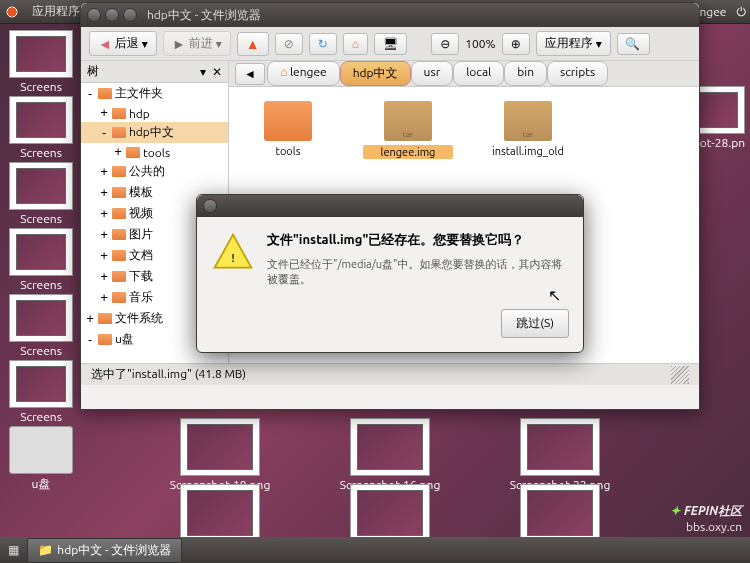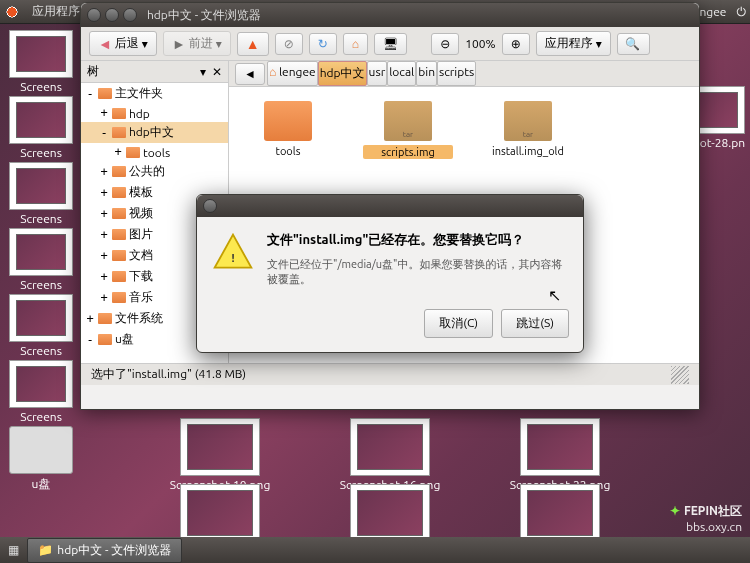--- a/index.html
+++ b/index.html
@@ -25,21 +25,21 @@
 .arr{font-size:14px;font-weight:bold}
 .fm-body{display:flex;height:302px}
 .tree{width:148px;border-right:1px solid #ccc;background:#fff;overflow:auto}
 .tree-h{height:22px;background:#e6e4e1;border-bottom:1px solid #ccc;display:flex;align-items:center;padding:0 6px;justify-content:space-between}
 .tn{padding:2px 4px;display:flex;align-items:center;gap:3px;cursor:pointer;white-space:nowrap}
 .tn.sel{background:#f5d7a8}
 .exp{width:10px;text-align:center;font-family:monospace}
 .tfold{width:14px;height:11px;background:linear-gradient(#f7a062,#e67e3c);border-radius:1px}
 .content{flex:1;display:flex;flex-direction:column}
 .bc{height:26px;background:#e6e4e1;border-bottom:1px solid #ccc;display:flex;align-items:center;padding:0 6px;gap:2px}
-.bcb{padding:3px 1px;border:1px solid #bbb;border-radius:2px;background:linear-gradient(#fdfdfd,#e5e5e5);cursor:pointer}
+.bcb{padding:3px 12px;border:1px solid #bbb;border-radius:8px;background:linear-gradient(#fdfdfd,#e5e5e5);cursor:pointer}
 .bcb.act{background:linear-gradient(#f5c97d,#e8a854);border-color:#c88}
 .iconview{flex:1;background:#fff;padding:14px;display:flex;gap:30px;align-items:flex-start}
 .fi{width:90px;text-align:center}
 .fi-ico{width:48px;height:40px;margin:0 auto 4px}
 .fi-ico.folder{background:linear-gradient(#f7a062,#e67e3c);border-radius:3px}
 .fi-ico.pkg{background:linear-gradient(#d4a76a,#b8915a);border-radius:2px;position:relative}
 .fi-ico.pkg::after{content:"tar";position:absolute;bottom:2px;left:0;right:0;font-size:8px;color:#654}
 .fi-ico.txt{background:#fff;border:1px solid #999;font-size:6px;padding:2px;text-align:left;color:#666;line-height:7px;overflow:hidden}
 .fi-lbl{font-size:11px}
 .fi.sel .fi-lbl{background:#f5b968;border-radius:2px;padding:1px 3px}
@@ -52,21 +52,21 @@
 .warn svg{width:100%;height:100%}
 .dlg-txt{flex:1}
 .dlg-txt h3{font-size:13px;font-weight:bold;margin-bottom:8px}
 .dlg-txt p{font-size:11px;color:#555}
 .dlg-btns{padding:8px 14px 14px;display:flex;justify-content:flex-end;gap:8px}
 .btn{padding:5px 14px;border:1px solid #aaa;border-radius:3px;background:linear-gradient(#fdfdfd,#e0e0e0);cursor:pointer}
 .btn.focus{border-color:#d68b4a;box-shadow:0 0 3px #e8a854}
 .taskbar{position:absolute;bottom:0;left:0;right:0;height:26px;background:linear-gradient(#5a5552,#3d3936);display:flex;align-items:center;padding:0 4px;gap:4px}
 .task{padding:3px 10px;background:linear-gradient(#777,#555);border:1px solid #333;border-radius:2px;color:#fff;display:flex;align-items:center;gap:4px}
 .wm{position:absolute;bottom:30px;right:8px;color:#fff;font-size:10px;text-align:right;opacity:.9}
-.wm .logo{font-size:16px;font-weight:bold}
+.wm .logo{font-size:16px;font-style:italic;font-weight:bold}
 .cursor{position:absolute;left:548px;top:286px;z-index:20;font-size:16px;color:#000;pointer-events:none}
 </style>
 </head>
 <body>
 
 <div class="panel">
   <div class="panel-left">
     <span class="ubuntu-logo"></span>
     <span class="pi">应用程序</span>
     <span class="pi">位置</span>
@@ -314,21 +314,21 @@
             <div class="bcb">scripts</div>
           </div>
       </div>
       <div class="iconview" id="iconview">
           <div class="fi">
             <div class="fi-ico folder"></div>
             <div class="fi-lbl">tools</div>
           </div>
           <div class="fi sel">
             <div class="fi-ico pkg"></div>
-            <div class="fi-lbl">scripts.img</div>
+            <div class="fi-lbl">lengee.img</div>
           </div>
           <div class="fi">
             <div class="fi-ico pkg"></div>
             <div class="fi-lbl">install.img_old</div>
           </div>
         </div>
     </div>
   </div>
   <div class="status">
     <span>选中了"install.img" (41.8 MB)</span>
@@ -346,21 +346,20 @@
           <path d="M24 4 L44 40 L4 40 Z" fill="#fce94f" stroke="#c4a000" stroke-width="2"></path>
           <text x="24" y="34" text-anchor="middle" font-size="24" font-weight="bold" fill="#333">!</text>
         </svg>
     </div>
     <div class="dlg-txt">
       <h3>文件"install.img"已经存在。您要替换它吗？</h3>
       <p>文件已经位于"/media/u盘"中。如果您要替换的话，其内容将被覆盖。</p>
     </div>
   </div>
   <div class="dlg-btns">
-    <button class="btn">取消(C)</button>
     <button class="btn">跳过(S)</button>
   </div>
 </div>
 <div class="cursor">↖</div>
 
 <div class="taskbar">
   <span style="color:#ddd;padding:0 4px">▦</span>
   <div class="task">
     <span>📁</span>
     <span>hdp中文 - 文件浏览器</span>

